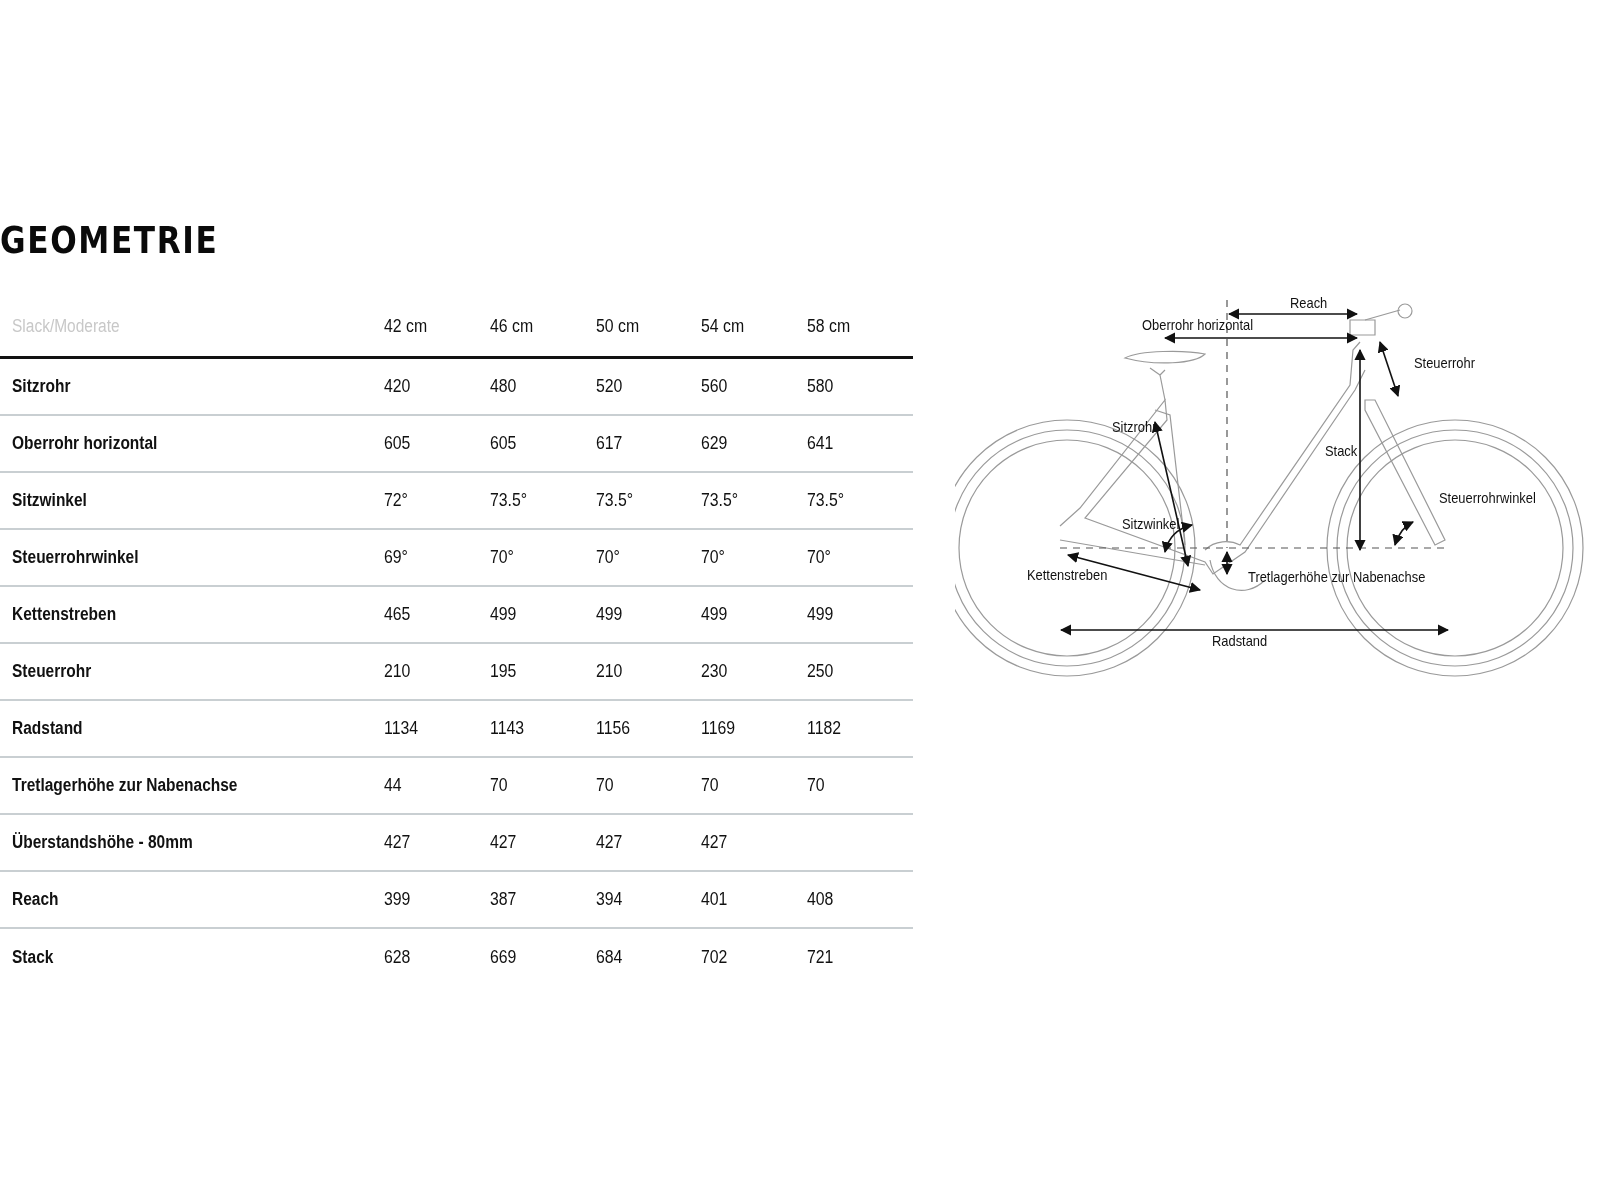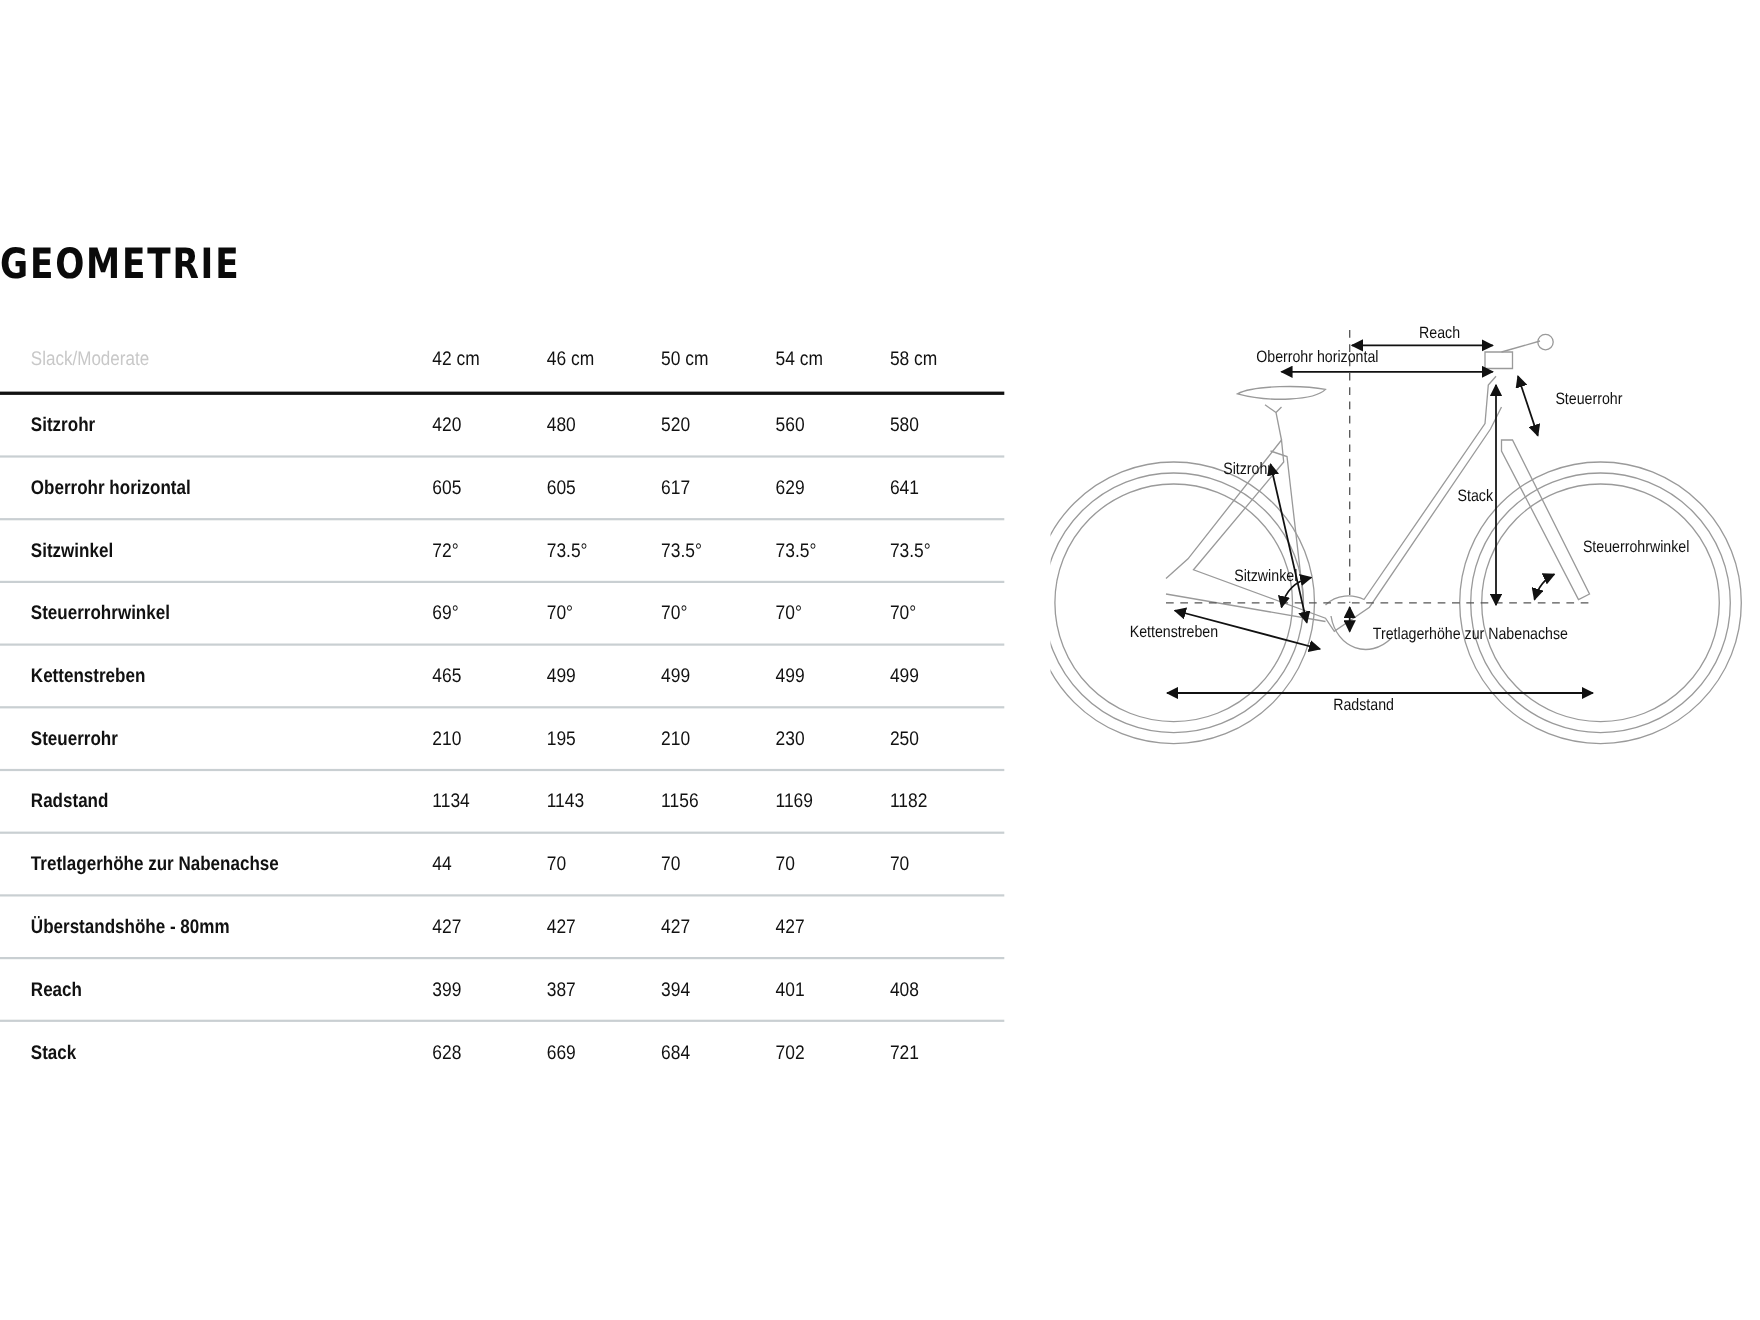--- a/index.html
+++ b/index.html
@@ -11,21 +11,21 @@
       position: absolute; left: 0; top: 218px;
       font-family: "DejaVu Sans", sans-serif; font-weight: bold;
       font-size: 38px; letter-spacing: 2px; color: #0a0a0a;
       transform: scaleX(0.82); transform-origin: left top;
     }
     .table {
       position: absolute; left: 0; top: 296px; width: 913px;
     }
     .row {
       display: flex; align-items: center; height: 57px;
-      border-bottom: 2px solid #c9cfd2; box-sizing: border-box; padding-left: 16px;
+      border-bottom: 2px solid #c9cfd2; box-sizing: border-box;
     }
     .row.header { height: 63px; border-bottom: 3px solid #111; }
     .row:last-child { border-bottom: none; }
     .cell-label {
       width: 390px; padding-left: 14px; box-sizing: border-box;
       font-weight: bold; font-size: 18px;
       transform: scaleX(0.86); transform-origin: left center; white-space: nowrap;
     }
     .header .cell-label { font-weight: normal; color: #c8c8c8; }
     .cell {

